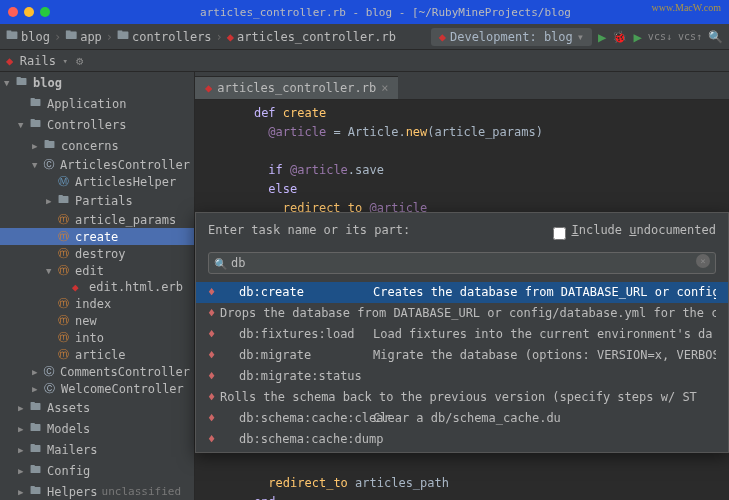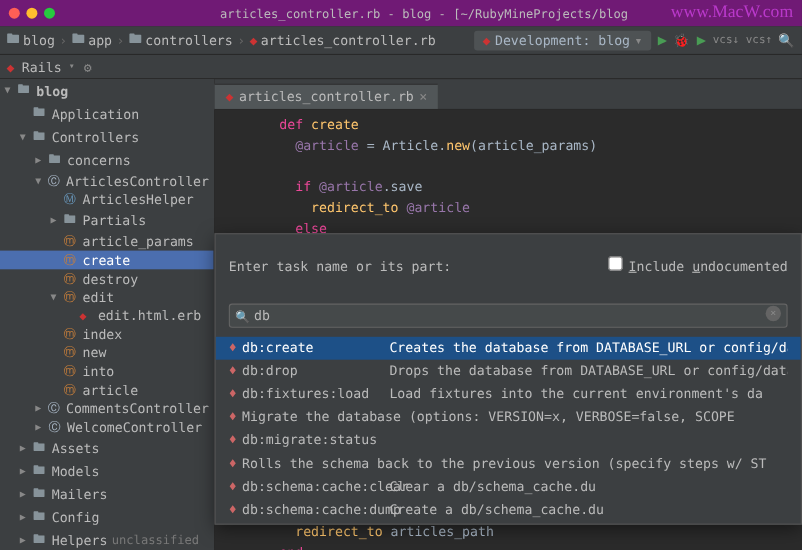--- a/index.html
+++ b/index.html
@@ -1,25 +1,25 @@
 <!DOCTYPE html>
 <html><head>
   <meta charset="utf-8">
   <style>
     * { margin: 0; padding: 0; box-sizing: border-box; font-family: 'Menlo', 'Monaco', monospace; font-size: 12px; }
     body { background: #2b2b2b; color: #a9b7c6; width: 729px; height: 500px; overflow: hidden; }
     
-    .titlebar { height: 15px; background: #701a75; display: flex; align-items: center; padding: 12px 8px; }
+    .titlebar { height: 15px; background: #1d4ed8; display: flex; align-items: center; padding: 12px 8px; }
     .traffic-lights { display: flex; gap: 6px; }
     .traffic-light { width: 10px; height: 10px; border-radius: 50%; }
     .tl-red { background: #ff5f56; }
     .tl-yellow { background: #ffbd2e; }
     .tl-green { background: #27c93f; }
     .title { flex: 1; text-align: center; color: #bbb; font-size: 11px; }
-    .watermark { position: absolute; top: 2px; right: 8px; color: #d946ef; font-family: serif; font-size: 16px; opacity: 0.7; }
+    .watermark { position: absolute; top: 2px; right: 8px; color: #eab308; font-family: serif; font-size: 10px; opacity: 0.7; }
     
     .breadcrumbs { height: 26px; background: #3c3f41; display: flex; align-items: center; padding: 0 6px; gap: 4px; border-bottom: 1px solid #282828; }
     .bc-item { display: flex; align-items: center; gap: 3px; color: #bbb; font-size: 11px; }
     .bc-sep { color: #666; }
     .bc-right { margin-left: auto; display: flex; align-items: center; gap: 6px; }
     .run-config { background: #4e5254; padding: 2px 8px; border-radius: 3px; display: flex; align-items: center; gap: 4px; font-size: 11px;}
     .run-btn { color: #499c54; font-size: 14px; }
     .debug-btn { color: #499c54; font-size: 12px; }
     .vcs-btn { color: #888; font-size: 10px; }
     
@@ -39,37 +39,37 @@
     
     .editor-area { flex: 1; position: relative; background: #2b2b2b; }
     .editor-tabs { height: 28px; background: #3c3f41; display: flex; align-items: flex-end; border-bottom: 1px solid #282828; }
     .editor-tab { padding: 4px 10px; background: #515658; color: #bbb; display: flex; align-items: center; gap: 5px; font-size: 11px; border-top: 1px solid #282828; }
     .tab-close { color: #888; cursor: pointer; }
     
     .code-editor { padding: 4px 0; font-size: 12.5px; line-height: 19px; }
     .code-line { display: flex; }
     .gutter { width: 30px; text-align: right; padding-right: 8px; color: #555; user-select: none; position: relative; }
     .code-content { flex: 1; white-space: pre; }
-    .kw { color: #ec4899; }
+    .kw { color: #c4b5fd; }
     .ivar { color: #9876aa; }
     .method-call { color: #ffc66d; }
     .method-def { color: #ffc66d; }
     .sym { color: #6a8759; }
     
     .popup { position: absolute; top: 140px; left: 0; right: 0; background: #3c3f41; border: 1px solid #555; box-shadow: 0 4px 16px rgba(0,0,0,0.5); z-index: 10; }
-    .popup-header { padding: 20px 12px; display: flex; align-items: center; gap: 29px; color: #bbb; font-size: 12px; }
-    .popup-checkbox { display: flex; align-items: flex-start; gap: 5px; margin-left: auto; }
+    .popup-header { padding: 8px 12px; display: flex; align-items: center; gap: 29px; color: #bbb; font-size: 12px; }
+    .popup-checkbox { display: flex; align-items: flex-end; gap: 5px; margin-left: auto; }
     .popup-search { padding: 4px 12px 8px; position: relative; }
     .popup-search input { width: 100%; background: #45494a; border: 1px solid #646464; color: #bbb; padding: 3px 24px 3px 22px; font-size: 12px; border-radius: 3px; }
     .search-icon { position: absolute; left: 18px; top: 7px; color: #888; font-size: 11px; }
     .clear-icon { position: absolute; right: 18px; top: 6px; color: #888; background: #646464; border-radius: 50%; width: 14px; height: 14px; display: flex; align-items: center; justify-content: center; font-size: 9px; }
     .popup-list { max-height: 170px; overflow: hidden; }
     .popup-item { display: flex; padding: 1px 12px; font-size: 12px; color: #bbb; gap: 4px; }
     .popup-item.selected { background: #1d5087; color: #fff; }
-    .popup-item-name { width: 130px; flex-shrink: 0; }
+    .popup-item-name { width: 130px; flex-shrink: 0; margin-left: 19px; }
     .popup-item-desc { overflow: hidden; text-overflow: clip; white-space: nowrap; }
     .popup-mark { color: #cc6666; width: 8px; flex-shrink: 0; }
   </style>
 </head>
 <body>
 
 <div class="titlebar">
   <div class="traffic-lights">
     <div class="traffic-light tl-red"></div>
     <div class="traffic-light tl-yellow"></div>
@@ -267,25 +267,25 @@
           <div class="code-line">
             <div class="gutter"></div>
             <div class="code-content">&nbsp;</div>
           </div>
           <div class="code-line">
             <div class="gutter"></div>
             <div class="code-content">      <span class="kw">if</span> <span class="ivar">@article</span>.save</div>
           </div>
           <div class="code-line">
             <div class="gutter"></div>
+            <div class="code-content">      <span class="kw">else</span></div>
+          </div>
+          <div class="code-line">
+            <div class="gutter"></div>
             <div class="code-content">        <span class="method-call">redirect_to</span> <span class="ivar">@article</span></div>
-          </div>
-          <div class="code-line">
-            <div class="gutter"></div>
-            <div class="code-content">      <span class="kw">else</span></div>
           </div>
         </div>
 
       <div class="popup">
         <div class="popup-header">
           <span>Enter task name or its part:</span>
           <label class="popup-checkbox">
             <input type="checkbox" style=""> 
               <span><u>I</u>nclude <u>u</u>ndocumented</span>
           </label>
@@ -296,49 +296,48 @@
           <span class="clear-icon">×</span>
         </div>
         <div class="popup-list" id="popup-list">
             <div class="popup-item selected">
               <span class="popup-mark">♦</span>
               <span class="popup-item-name">db:create</span>
               <span class="popup-item-desc">Creates the database from DATABASE_URL or config/database.yml for the curren</span>
             </div>
             <div class="popup-item">
               <span class="popup-mark">♦</span>
-              <span class="popup-item-name">db:drop</span>
               <span class="popup-item-desc">Drops the database from DATABASE_URL or config/database.yml for the current</span>
             </div>
             <div class="popup-item">
               <span class="popup-mark">♦</span>
               <span class="popup-item-name">db:fixtures:load</span>
               <span class="popup-item-desc">Load fixtures into the current environment's da</span>
             </div>
             <div class="popup-item">
               <span class="popup-mark">♦</span>
+              <span class="popup-item-name">db:migrate</span>
               <span class="popup-item-desc">Migrate the database (options: VERSION=x, VERBOSE=false, SCOPE</span>
             </div>
             <div class="popup-item">
               <span class="popup-mark">♦</span>
               <span class="popup-item-name">db:migrate:status</span>
             </div>
             <div class="popup-item">
               <span class="popup-mark">♦</span>
               <span class="popup-item-desc">Rolls the schema back to the previous version (specify steps w/ ST</span>
             </div>
             <div class="popup-item">
               <span class="popup-mark">♦</span>
               <span class="popup-item-name">db:schema:cache:clear</span>
               <span class="popup-item-desc">Clear a db/schema_cache.du</span>
             </div>
             <div class="popup-item">
               <span class="popup-mark">♦</span>
               <span class="popup-item-name">db:schema:cache:dump</span>
-              <span class="popup-item-desc">Create a db/schema_cache.du</span>
             </div>
             <div class="popup-item">
               <span class="popup-mark">♦</span>
               <span class="popup-item-name">db:schema:dump</span>
               <span class="popup-item-desc">Create a db/schema.rb file that is portable against any DB supported</span>
             </div>
           </div>
       </div>
 
       <div style="height:180px"></div>

